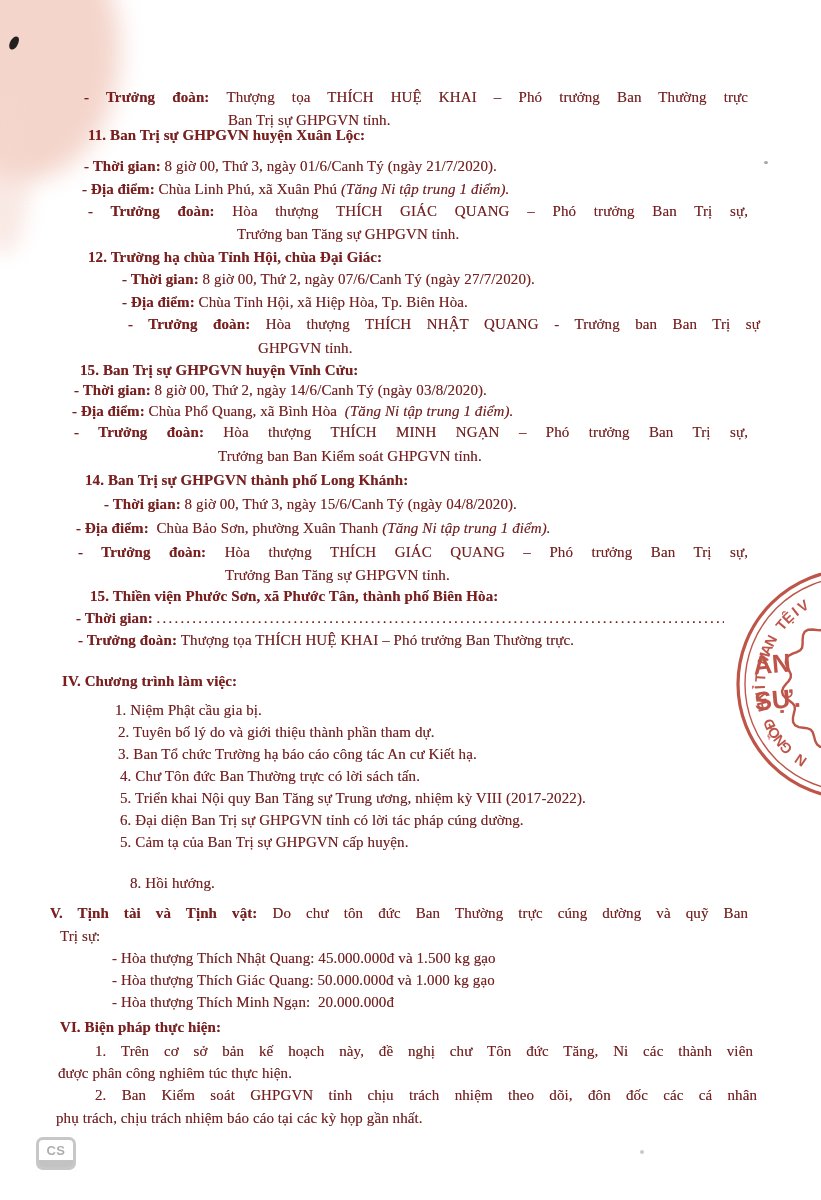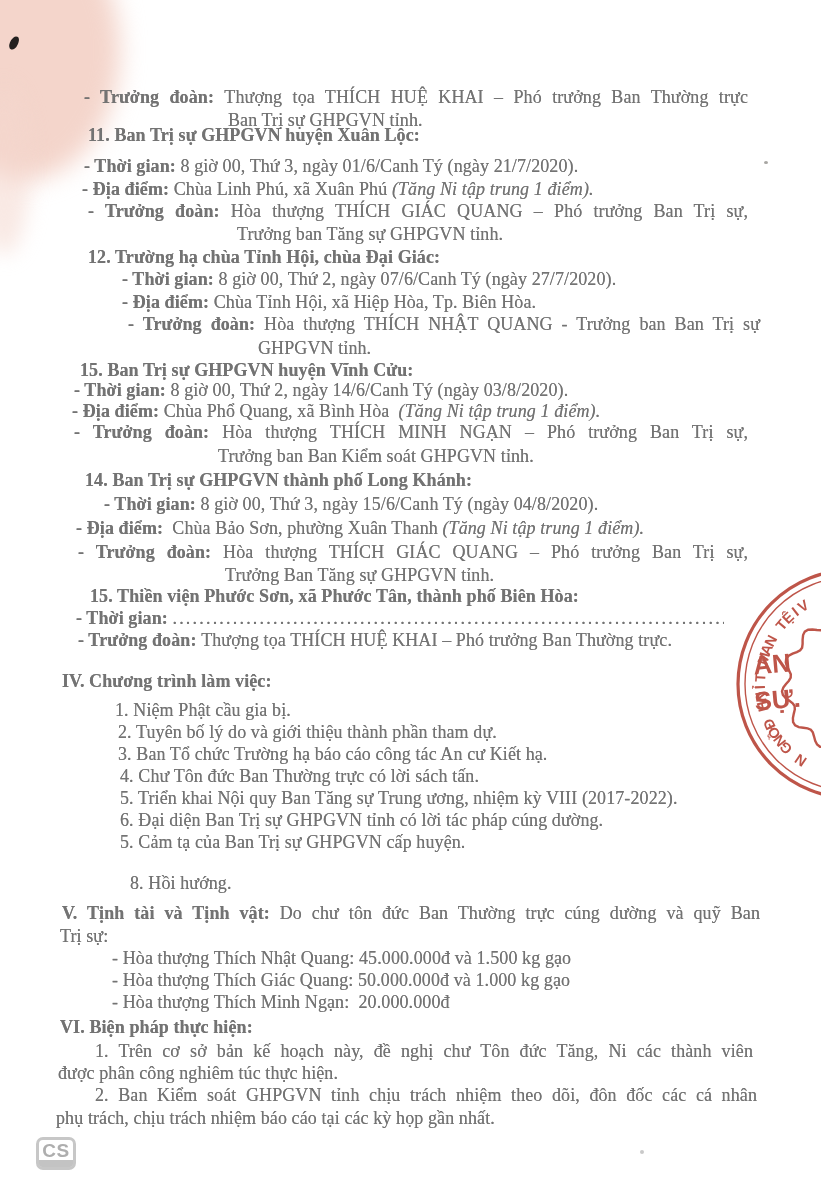--- a/index.html
+++ b/index.html
@@ -4,21 +4,21 @@
 <style>
   html,body{margin:0;padding:0;}
   body{
     width:821px;height:1200px;position:relative;overflow:hidden;
     background:#ffffff;
     font-family:"Liberation Serif", serif;
   }
   #doc-page{position:absolute;inset:0;}
   .line{
     position:absolute;
-    font-size:18px;line-height:23px;color:#737373;
+    font-size:15px;line-height:23px;color:#7f1d1d;
     white-space:pre;letter-spacing:0.1px;
     text-shadow:0 0 0.6px rgba(30,30,30,0.5);
   }
   .line.just{white-space:normal;text-align:justify;text-align-last:justify;}
   .line.clip{overflow:hidden;white-space:pre;}
   .b{font-weight:bold;}
   .i{font-style:italic;}
   .dots{letter-spacing:2.2px;}
   
   .smudge{position:absolute;border-radius:50%;filter:blur(12px);pointer-events:none;}
@@ -32,21 +32,21 @@
   #stamp{position:absolute;left:732px;top:564px;width:240px;height:240px;opacity:0.84;pointer-events:none;}
   #stamp text{font-family:"Liberation Sans", sans-serif;}
   
   #cs-badge{
     position:absolute;left:36px;top:1137px;width:40px;height:33px;
     border:3px solid #c7c7c7;border-radius:7px;background:#ffffff;box-sizing:border-box;
   }
   #cs-badge .cs-letters{
     display:block;text-align:center;
     font-family:"Liberation Sans", sans-serif;font-weight:bold;
-    font-size:19px;line-height:21px;color:#aeaeae;letter-spacing:0.5px;
+    font-size:13px;line-height:21px;color:#aeaeae;letter-spacing:0.5px;
   }
   #cs-badge .cs-strip{
     position:absolute;left:0;right:0;bottom:0;height:7px;background:#c3c3c3;
     border-radius:0 0 3px 3px;
   }
   #cs-label{
     position:absolute;left:86px;top:1136px;
     font-family:"Liberation Sans", sans-serif;font-size:28px;line-height:36px;
     color:#c6c6c6;letter-spacing:0.6px;font-weight:400;
   }
@@ -90,21 +90,21 @@
       <div class="line" style="left: 78px; top: 629px;"><span class="b">- Trưởng đoàn: </span><span>Thượng tọa THÍCH HUỆ KHAI – Phó trưởng Ban Thường trực.</span></div>
       <div class="line" style="left: 62px; top: 670px;"><span class="b">IV. Chương trình làm việc:</span></div>
       <div class="line" style="left: 115px; top: 699px;"><span>1. Niệm Phật cầu gia bị.</span></div>
       <div class="line" style="left: 118px; top: 721px;"><span>2. Tuyên bố lý do và giới thiệu thành phần tham dự.</span></div>
       <div class="line" style="left: 118px; top: 743px;"><span>3. Ban Tổ chức Trường hạ báo cáo công tác An cư Kiết hạ.</span></div>
       <div class="line" style="left: 120px; top: 765px;"><span>4. Chư Tôn đức Ban Thường trực có lời sách tấn.</span></div>
       <div class="line" style="left: 120px; top: 787px;"><span>5. Triển khai Nội quy Ban Tăng sự Trung ương, nhiệm kỳ VIII (2017-2022).</span></div>
       <div class="line" style="left: 120px; top: 809px;"><span>6. Đại diện Ban Trị sự GHPGVN tỉnh có lời tác pháp cúng dường.</span></div>
       <div class="line" style="left: 120px; top: 831px;"><span>5. Cảm tạ của Ban Trị sự GHPGVN cấp huyện.</span></div>
       <div class="line" style="left: 120px; top: 872px; margin-left: 10px;"><span>8. Hồi hướng.</span></div>
-      <div class="line just" style="left: 62px; top: 902px; width: 698px;"><span class="b">V. Tịnh tài và Tịnh vật: </span><span>Do chư tôn đức Ban Thường trực cúng dường và quỹ Ban</span></div>
+      <div class="line just" style="left: 50px; top: 902px; width: 698px;"><span class="b">V. Tịnh tài và Tịnh vật: </span><span>Do chư tôn đức Ban Thường trực cúng dường và quỹ Ban</span></div>
       <div class="line" style="left: 60px; top: 925px;"><span>Trị sự:</span></div>
       <div class="line" style="left: 112px; top: 947px;"><span>- Hòa thượng Thích Nhật Quang: 45.000.000đ và 1.500 kg gạo</span></div>
       <div class="line" style="left: 112px; top: 969px;"><span>- Hòa thượng Thích Giác Quang: 50.000.000đ và 1.000 kg gạo</span></div>
       <div class="line" style="left: 112px; top: 991px;"><span>- Hòa thượng Thích Minh Ngạn:  20.000.000đ</span></div>
       <div class="line" style="left: 60px; top: 1016px;"><span class="b">VI. Biện pháp thực hiện:</span></div>
       <div class="line just" style="left: 95px; top: 1040px; width: 658px;"><span>1. Trên cơ sở bản kế hoạch này, đề nghị chư Tôn đức Tăng, Ni các thành viên</span></div>
       <div class="line" style="left: 58px; top: 1062px;"><span>được phân công nghiêm túc thực hiện.</span></div>
       <div class="line just" style="left: 95px; top: 1084px; width: 662px;"><span>2. Ban Kiểm soát GHPGVN tỉnh chịu trách nhiệm theo dõi, đôn đốc các cá nhân</span></div>
       <div class="line" style="left: 56px; top: 1107px;"><span>phụ trách, chịu trách nhiệm báo cáo tại các kỳ họp gần nhất.</span></div>
     </div>

